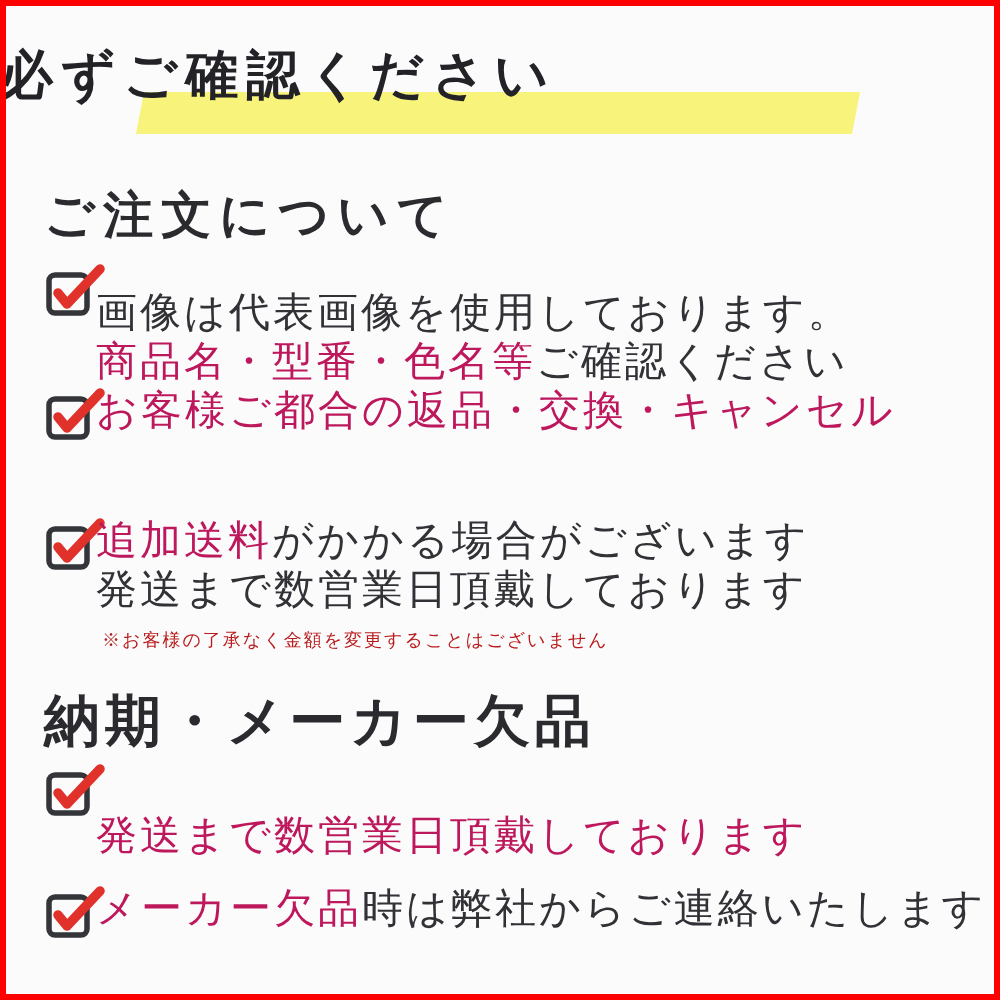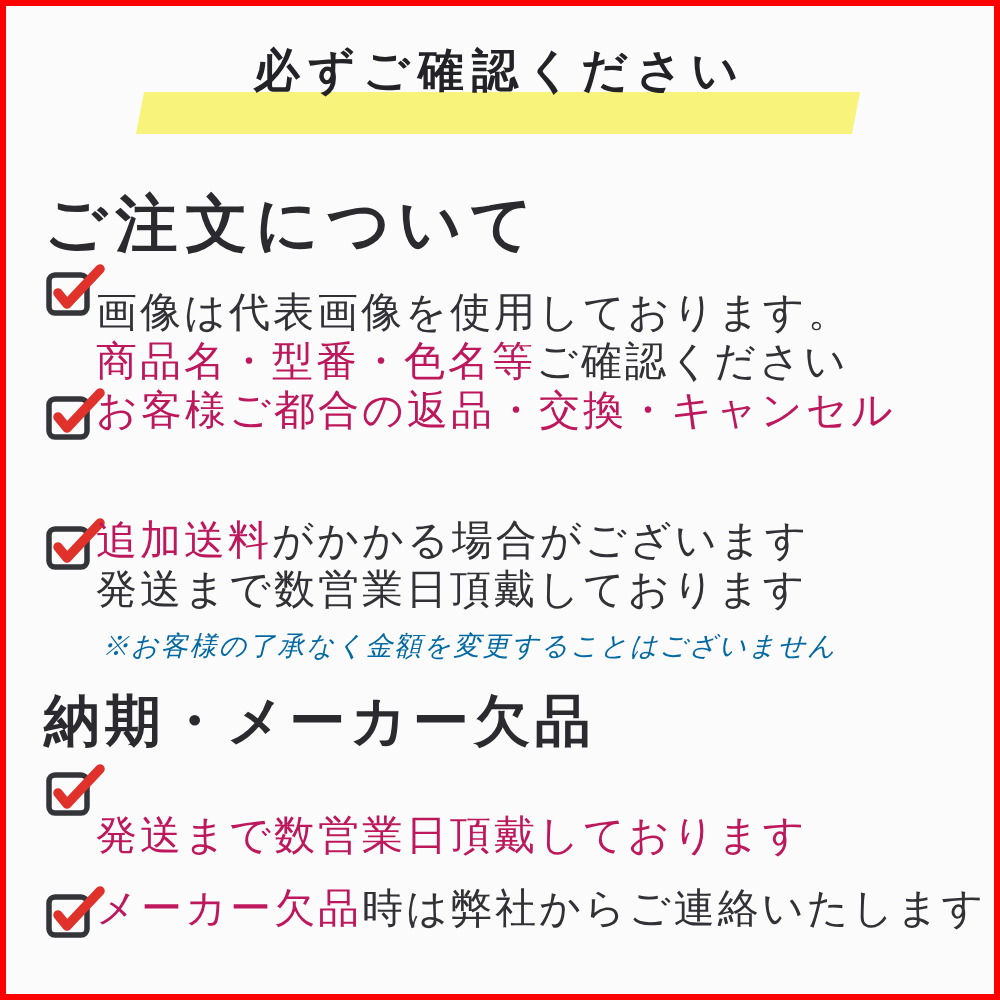--- a/index.html
+++ b/index.html
@@ -12,41 +12,41 @@
     position:absolute;inset:0;border:6px solid #fe0000;
     box-sizing:border-box;pointer-events:none;z-index:5;
   }
   
   .title-wrap{position:absolute;top:0;left:0;width:1000px;height:160px;}
   .title-hl{
     position:absolute;left:140px;top:92px;width:716px;height:42px;
     background:#f8f37a;transform:skewX(-11deg);z-index:0;
   }
   .title-text{
-    position:absolute;top:40px;left:0;width:1000px;text-align:center;
-    font-size:46px;font-weight:bold;color:#232327;letter-spacing:8px;
+    position:absolute;top:40px;left:0;width:1000px;
+    font-size:53px;font-weight:bold;color:#232327;letter-spacing:8px;
     z-index:1;white-space:nowrap;
   }
   
   .sec-head{
     position:absolute;left:44px;color:#2b2b2f;font-weight:600;
     white-space:nowrap;z-index:1;
   }
-  .sec-head.h1{top:182px;font-size:62px;letter-spacing:8px;}
+  .sec-head.h1{top:182px;font-size:50px;letter-spacing:8px;}
   .sec-head.h2{top:684px;font-size:56px;letter-spacing:5px;}
   
   .chk{position:absolute;left:46px;width:60px;height:52px;z-index:1;}
   .item-text{
     position:absolute;left:96px;font-size:41px;line-height:49px;
     color:#313136;letter-spacing:3px;white-space:nowrap;z-index:1;
   }
   .red{color:#be185d;}
   .note{
-    position:absolute;left:102px;top:628px;font-size:27px;
-    color:#0369a1;letter-spacing:2px;white-space:nowrap;z-index:1;font-style:italic;
+    position:absolute;left:102px;top:628px;font-size:18px;
+    color:#b91c1c;letter-spacing:2px;white-space:nowrap;z-index:1;
   }
   .t1{top:262px;margin-top:26px;} .c1{top:264px;}
   .t2{top:386px;} .c2{top:388px;}
   .t3{top:516px;} .c3{top:518px;}
   .t4{top:762px;} .c4{top:764px;}
   .t5{top:884px;} .c5{top:886px;}
 </style>
 </head>
 <body>
 

